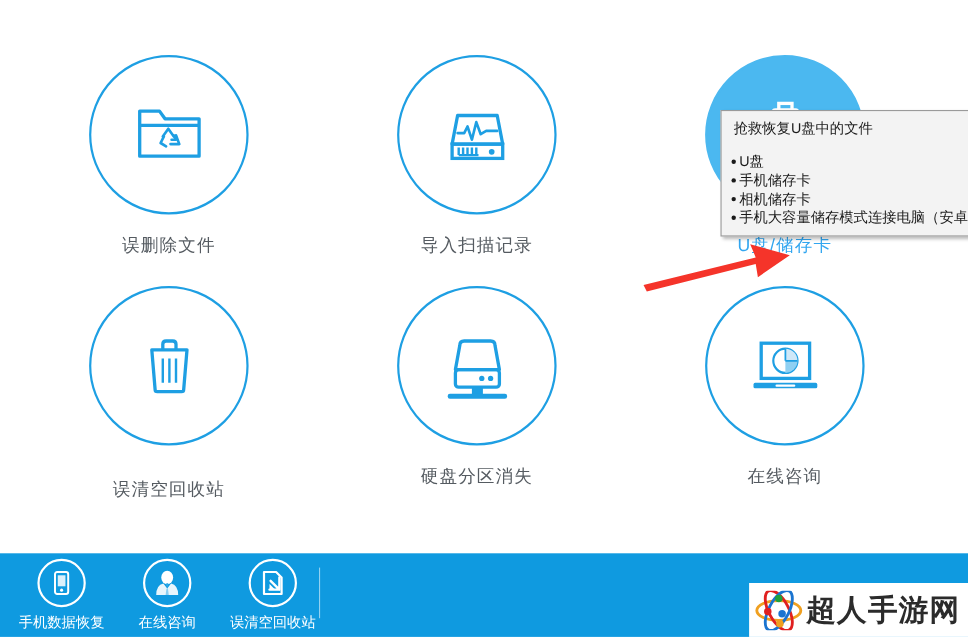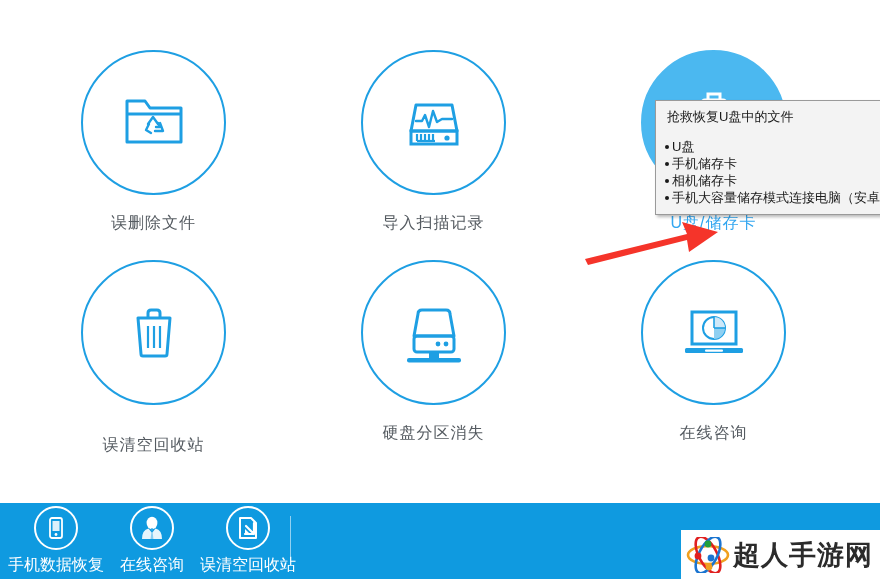--- a/index.html
+++ b/index.html
@@ -79,21 +79,21 @@
     width:96px;height:76px;
     display:flex;flex-direction:column;align-items:center;justify-content:center;
     gap:2px;
   }
   .foot-circle{
     width:44px;height:44px;border-radius:50%;
     border:2px solid #ffffff;box-sizing:border-box;
     display:flex;align-items:center;justify-content:center;
   }
   .foot-label{
-    font-size:16px;color:#ffffff;white-space:nowrap;margin-top:3px;
+    font-size:13px;color:#ffffff;white-space:nowrap;margin-top:3px;
   }
   .foot-divider{
     position:absolute;left:290px;top:516px;width:1px;height:46px;
     background:rgba(255,255,255,.55);
   }
   .foot-hint{
     position:absolute;left:310px;top:535px;
     font-size:13.5px;color:#ffffff;white-space:nowrap;
   }
   .foot-hint a{

